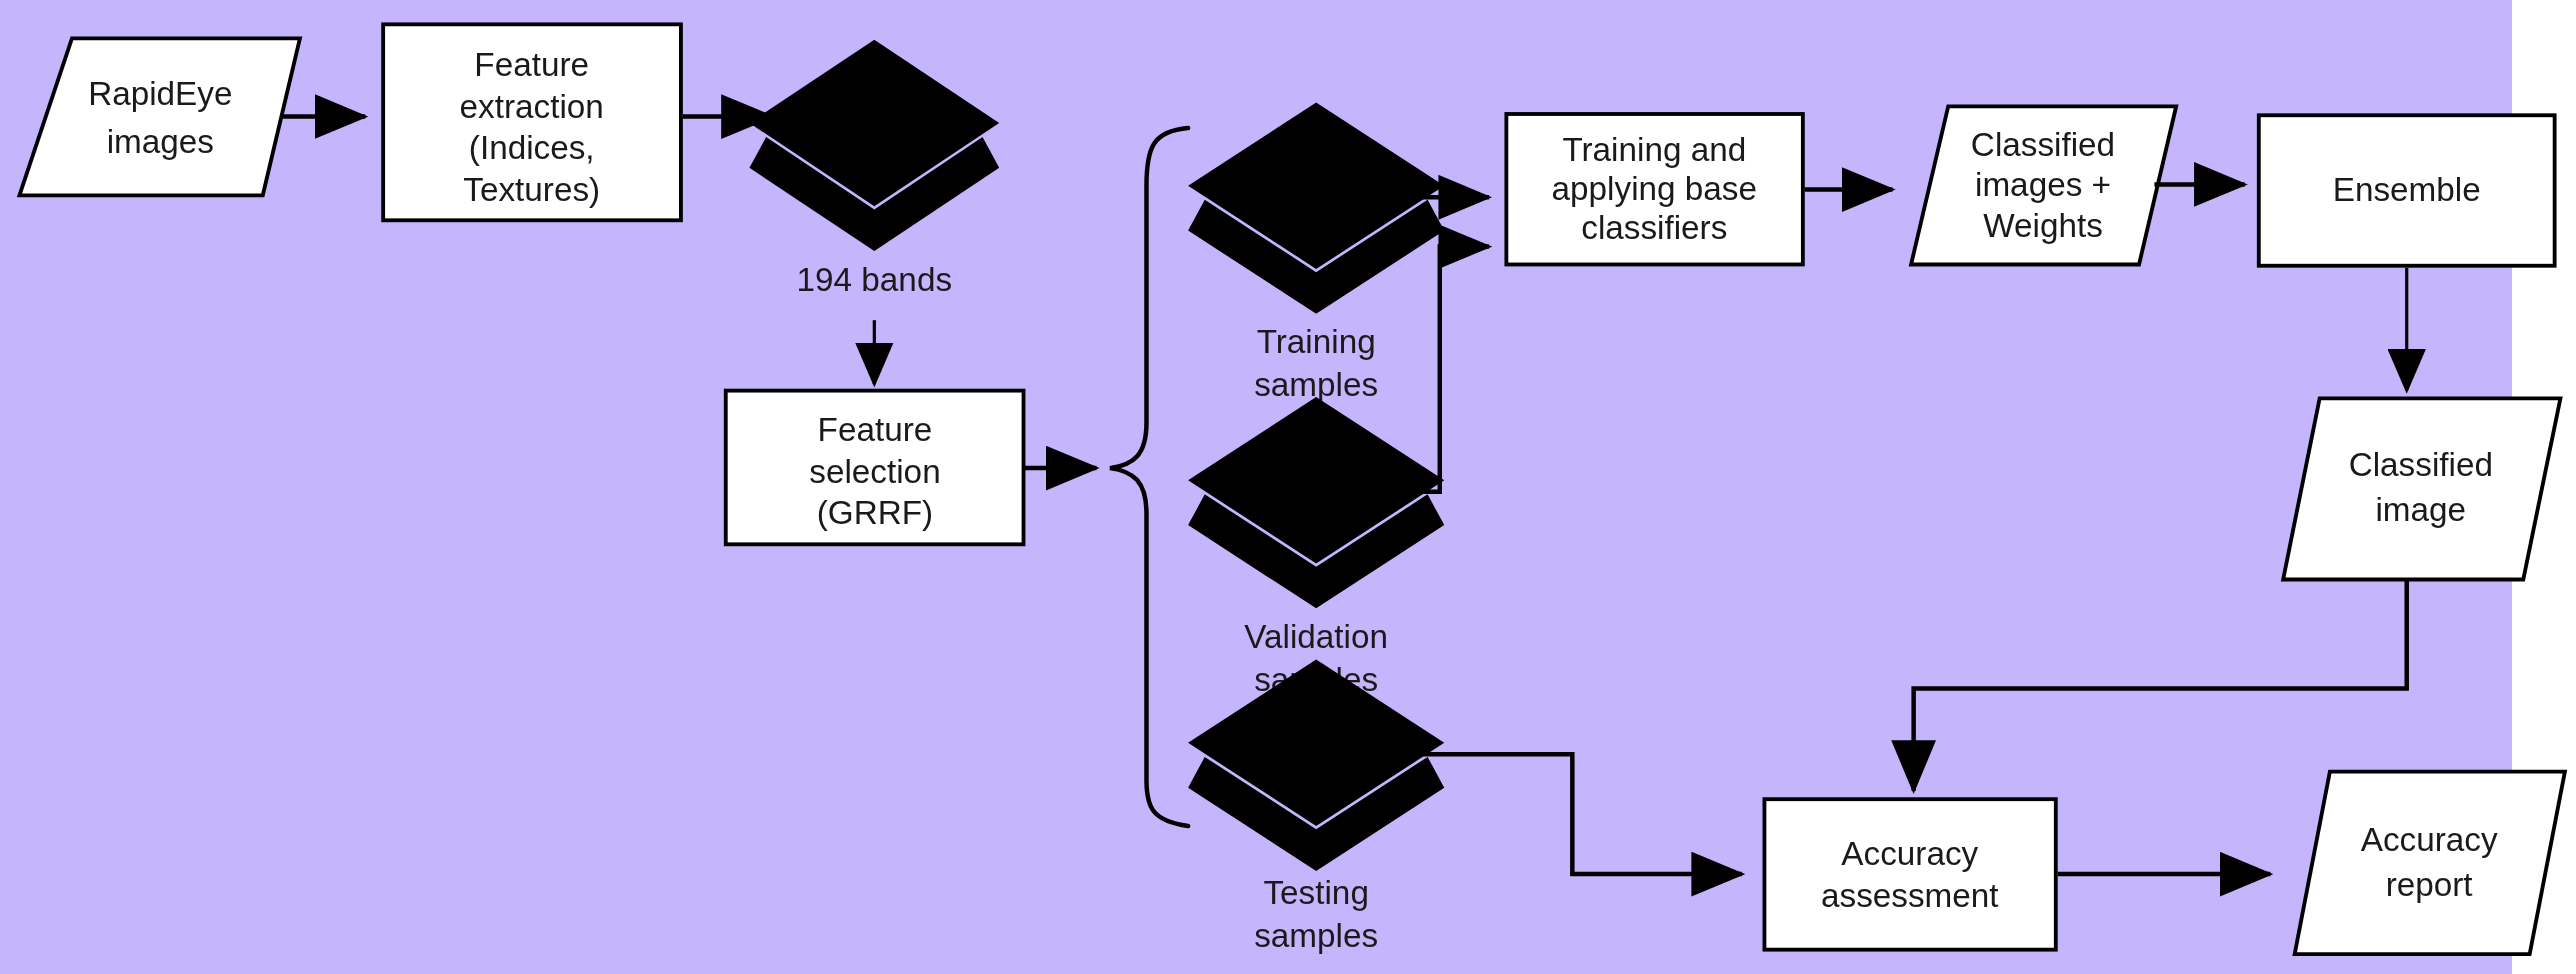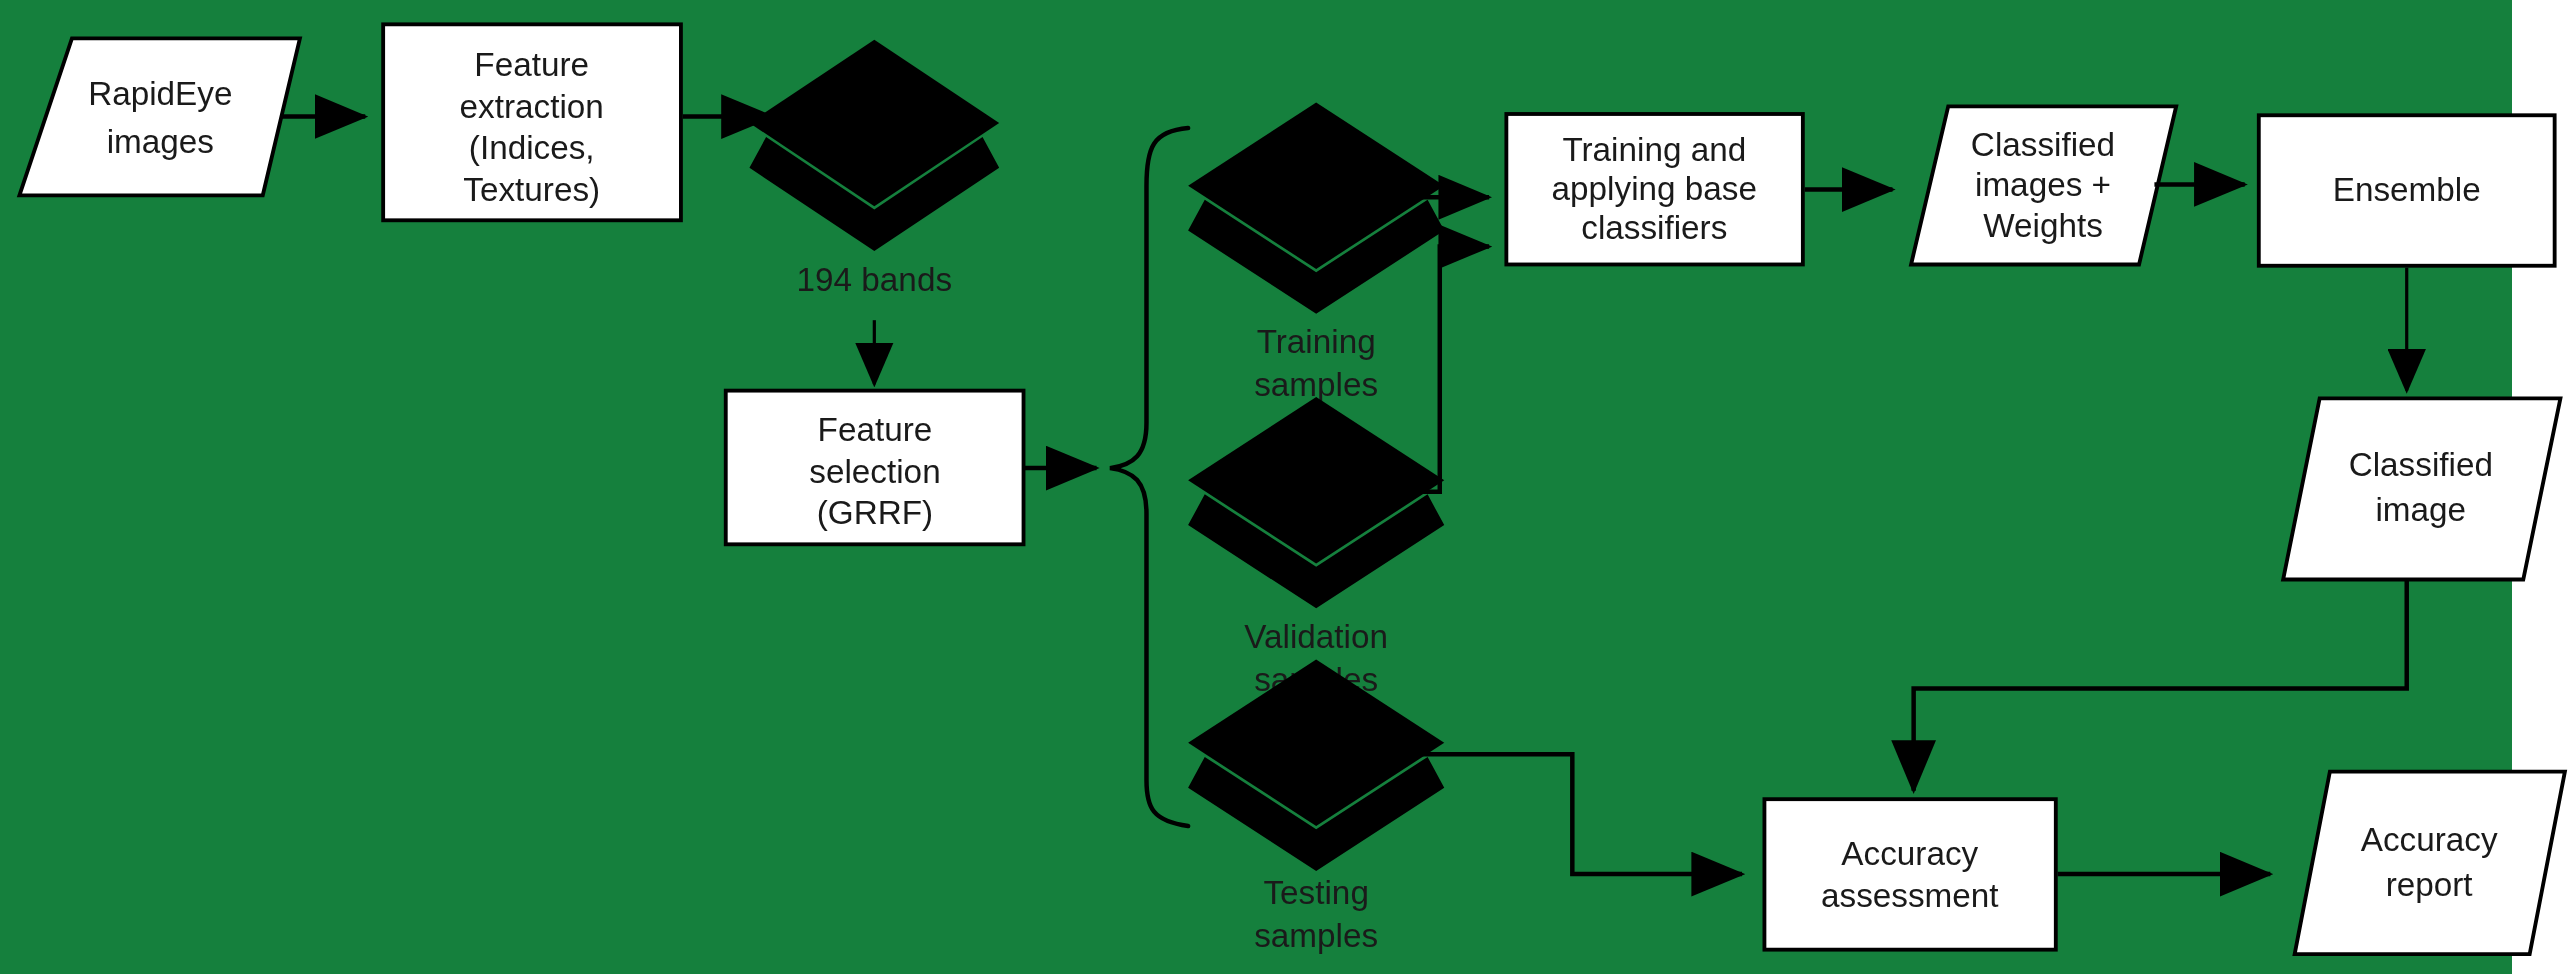--- a/index.html
+++ b/index.html
@@ -4,21 +4,21 @@
 <style>
   html, body {
     margin: 0;
     padding: 0;
     background: #ffffff;
   }
   #canvas {
     position: relative;
     width: 2512px;
     height: 974px;
-    background: #15803d;
+    background: #c4b5fd;
     font-family: "Liberation Sans", sans-serif;
   }
   svg.diagram {
     display: block;
     width: 2576px;
     height: 974px;
   }
   .shape-fill { fill: #ffffff; }
   .shape-stroke { stroke: #000000; stroke-width: 6; fill: none; }
   .node-text {

